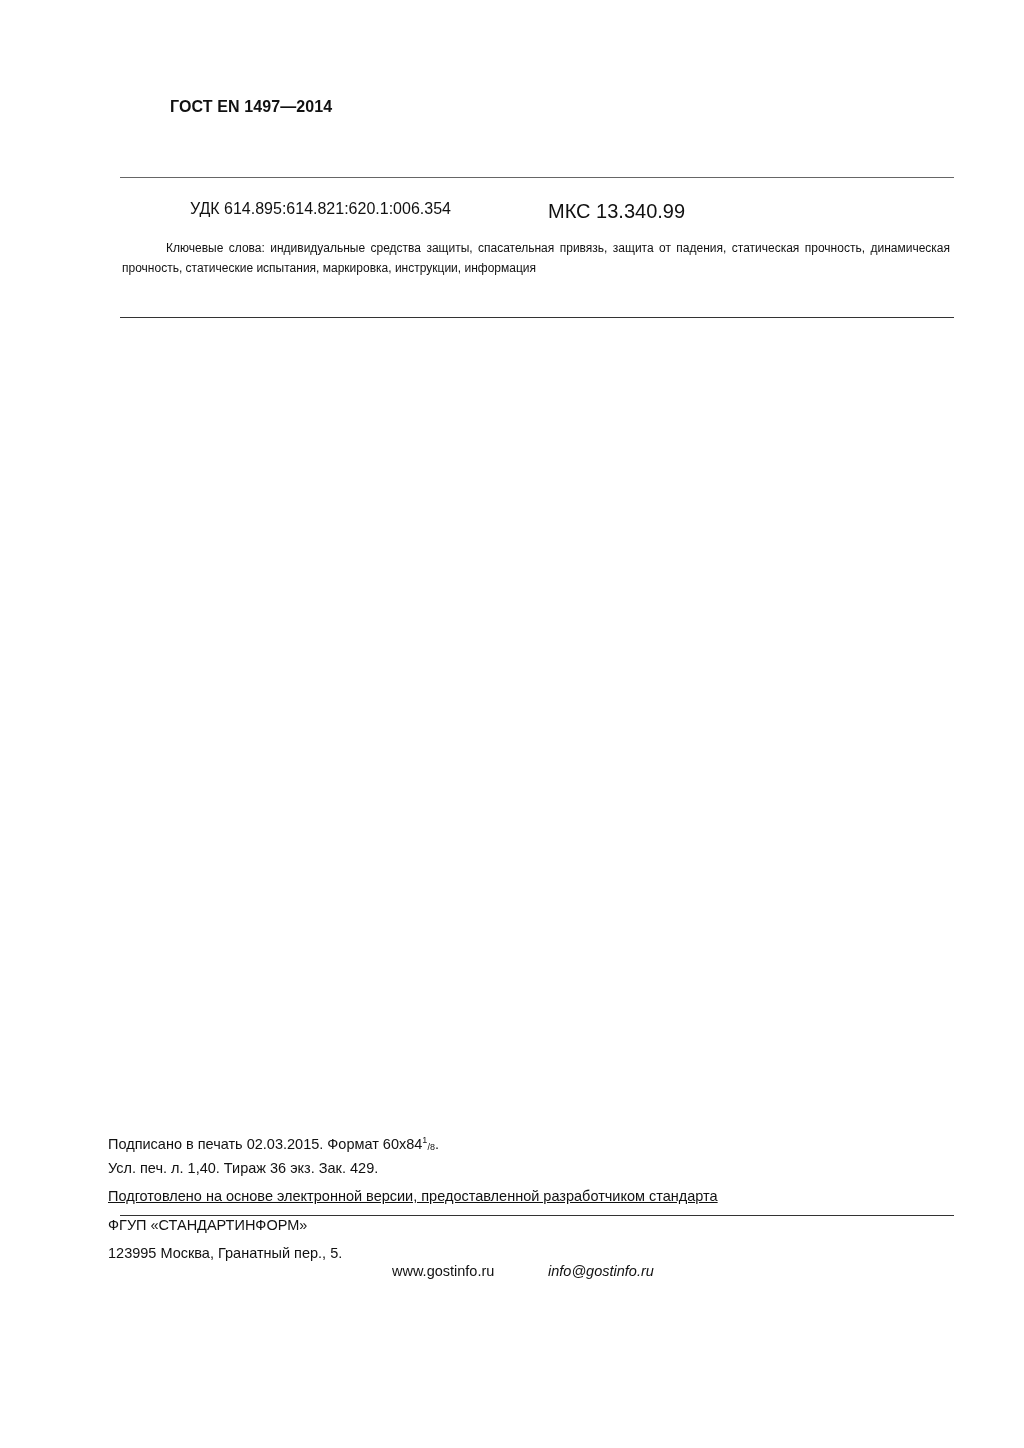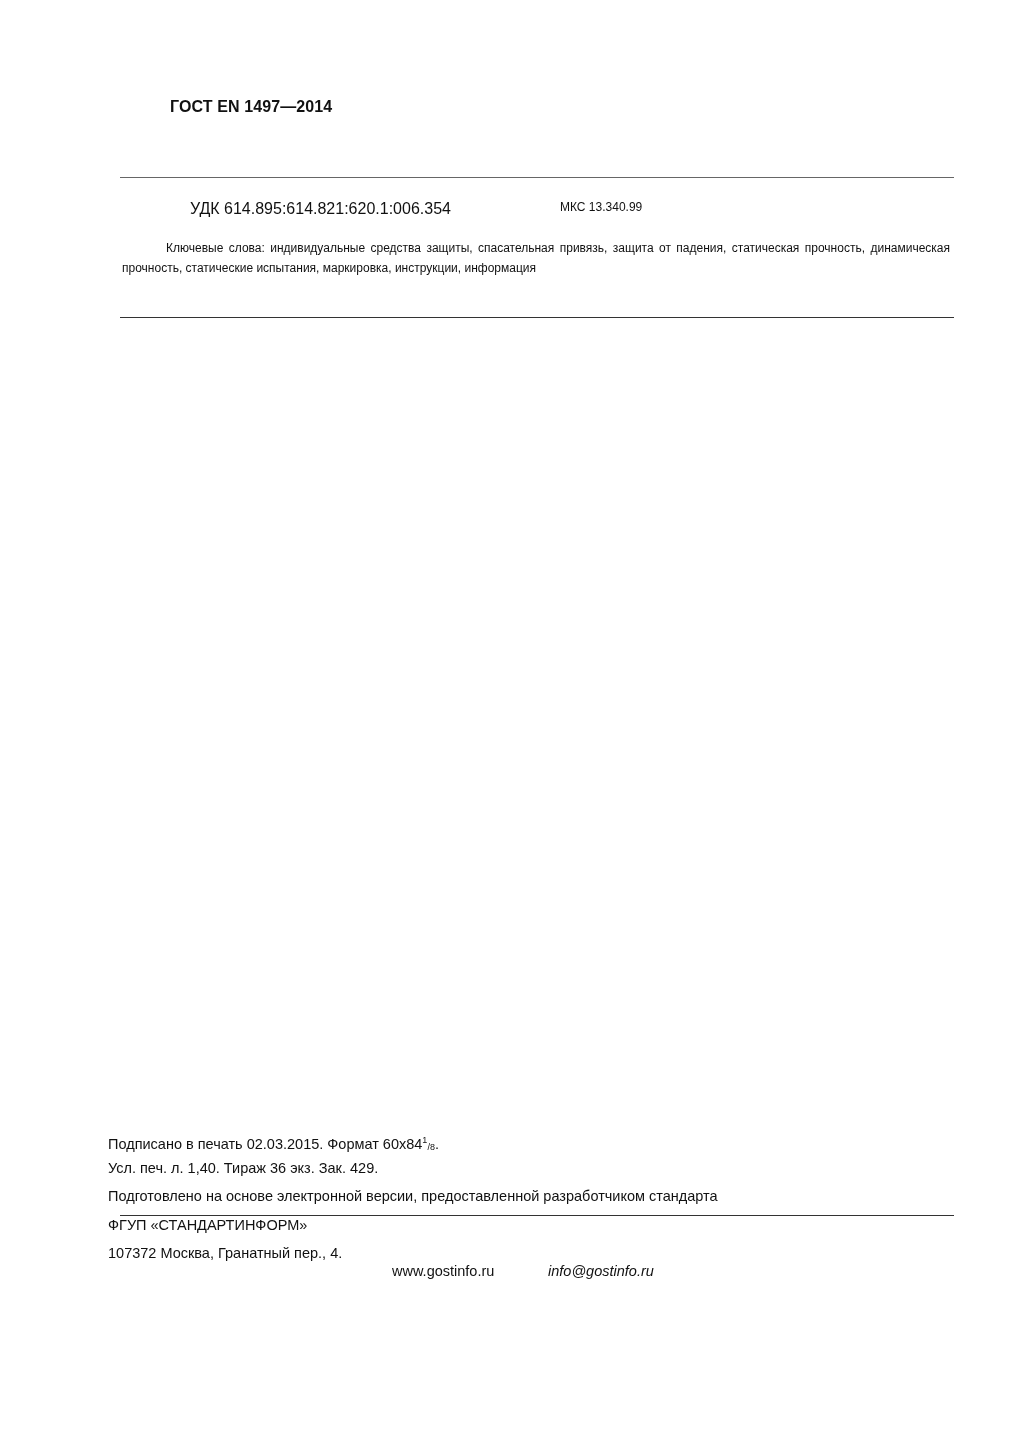--- a/index.html
+++ b/index.html
@@ -38,22 +38,21 @@
       position: absolute;
       left: 166px;
       top: 200px;
       font-size: 16px;
       margin-left: 24px;
     }
     .mks {
       position: absolute;
       left: 548px;
       top: 200px;
-      font-size: 12px;
-      margin-left: 12px;
+      font-size: 20px;
     }
     .keywords {
       position: absolute;
       left: 122px;
       top: 238px;
       width: 828px;
       font-size: 12px;
       line-height: 20px;
       text-align: justify;
       text-indent: 44px;
@@ -95,24 +94,24 @@
   <div class="keywords">Ключевые слова: индивидуальные средства защиты, спасательная привязь, защита от падения, статическая прочность, динамическая прочность, статические испытания, маркировка, инструкции, информация</div>
 
   <div class="rule dark" style="top:317px;"></div>
 
   <div class="imprint" style="top:1131px;">
     <span>Подписано в печать 02.03.2015. Формат 60x84</span><sup class="frac-num">1</sup><sub class="frac-den">/8</sub><span>.</span>
   </div>
 
   <div class="imprint" style="top:1159px;">Усл. печ. л. 1,40. Тираж 36 экз. Зак. 429.</div>
 
-  <div class="imprint" style="top:1187px;">Подготовлено на основе электронной версии, предоставленной разработчиком стандарта</div>
+  <div class="imprint" style="top:1187px;text-decoration:underline;">Подготовлено на основе электронной версии, предоставленной разработчиком стандарта</div>
 
   <div class="rule dark" style="top:1215px;"></div>
 
   <div class="imprint" style="top:1216px;">ФГУП «СТАНДАРТИНФОРМ»</div>
 
-  <div class="imprint" style="top:1244px;">107372 Москва, Гранатный пер., 4.</div>
+  <div class="imprint" style="top:1244px;">123995 Москва, Гранатный пер., 5.</div>
 
   <div class="contacts" style="left:392px;">www.gostinfo.ru</div>
   <div class="contacts" style="left:548px;font-style:italic;">info@gostinfo.ru</div>
 
 </div>
 
 </body></html>

